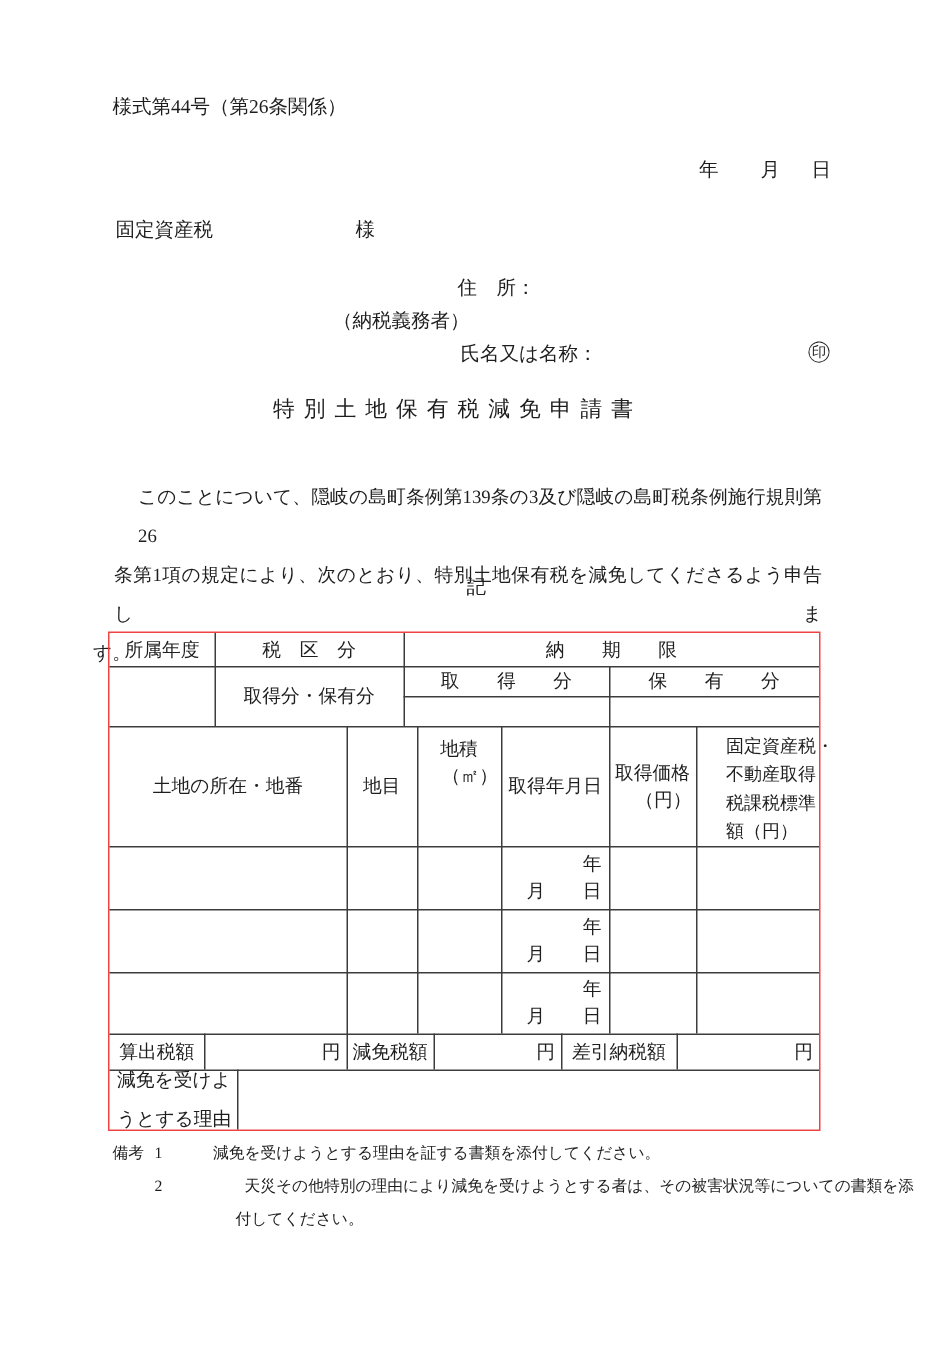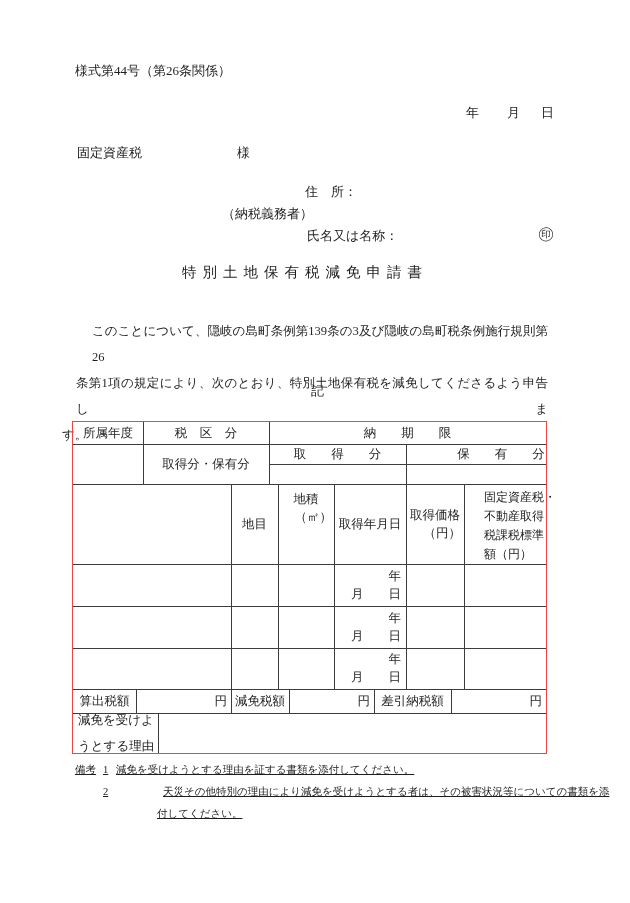--- a/index.html
+++ b/index.html
@@ -23,21 +23,21 @@
   .vl{position:absolute;width:1px;background:#3c3c3c;}
   .cell{position:absolute;display:flex;align-items:center;justify-content:center;font-size:12.5px;line-height:1;white-space:pre;}
   .cell.col{flex-direction:column;}
   .small{font-size:12px;}
   .std-cell{align-items:stretch;justify-content:center;}
   .std-cell .ln{line-height:19px;}
   .std-last{display:flex;justify-content:space-between;}
   .datecell{flex-direction:column;align-items:flex-end;justify-content:space-evenly;padding-right:5px;box-sizing:border-box;}
   .unit{justify-content:flex-end;padding-right:4px;box-sizing:border-box;}
   
-  .note-line{position:absolute;font-size:10.5px;line-height:1;white-space:pre;text-decoration:underline;}
+  .note-line{position:absolute;font-size:10.5px;line-height:1;white-space:pre;}
 </style>
 </head>
 <body>
 
 <div class="abs fs13" style="left:75px;top:64px;">様式第44号（第26条関係）</div>
 
 <div class="abs fs13" style="left:466px;top:106px;">年</div>
 <div class="abs fs13" style="left:507px;top:106px;">月</div>
 <div class="abs fs13" style="left:541px;top:106px;">日</div>
 
@@ -83,24 +83,25 @@
   <div class="vl" style="left:301px;top:267px;height:24px;"></div>
   <div class="vl" style="left:378px;top:267px;height:24px;"></div>
   <div class="vl" style="left:85px;top:291px;height:40px;"></div>
 
   <div class="cell" style="left:0;top:0;width:70px;height:22px;">所属年度</div>
   <div class="cell" style="left:70px;top:0;width:126px;height:22px;">税　区　分</div>
   <div class="cell" style="left:196px;top:0;width:277px;height:22px;">納　　期　　限</div>
   <div class="cell" style="left:0;top:22px;width:70px;height:40px;"></div>
   <div class="cell" style="left:70px;top:22px;width:126px;height:40px;">取得分・保有分</div>
   <div class="cell" style="left:196px;top:22px;width:137px;height:20px;">取　　得　　分</div>
-  <div class="cell" style="left:333px;top:22px;width:140px;height:20px;margin-left:25px;">保　　有　　分</div>
+  <div class="cell" style="left:333px;top:22px;width:140px;height:20px;">保　　有　　分</div>
   <div class="cell" style="left:196px;top:42px;width:137px;height:20px;"></div>
   <div class="cell" style="left:333px;top:42px;width:140px;height:20px;"></div>
 
+  <div class="cell" style="left:0;top:62px;width:158px;height:80px;">土地の所在・地番</div>
   <div class="cell" style="left:158px;top:62px;width:47px;height:80px;">地目</div>
   <div class="cell col" style="left:205px;top:46px;width:56px;height:80px;gap:6px;">
     <span>地積</span>
     <span style="align-self:flex-end;padding-right:2px;">（㎡）</span>
   </div>
   <div class="cell" style="left:261px;top:62px;width:72px;height:80px;">取得年月日</div>
   <div class="cell col" style="left:333px;top:62px;width:58px;height:80px;gap:6px;">
     <span>取得価格</span>
     <span style="align-self:flex-end;padding-right:3px;">（円）</span>
   </div>
@@ -136,16 +137,16 @@
 
   <div class="cell col" style="left:0;top:291px;width:85px;height:40px;align-items:flex-start;padding-left:5px;box-sizing:border-box;gap:14px;">
     <span>減免を受けよ</span>
     <span>うとする理由</span>
   </div>
   <div class="cell" style="left:85px;top:291px;width:388px;height:40px;"></div>
 </div>
 
 <div class="note-line" style="left:75px;top:765px;">備考</div>
 <div class="note-line" style="left:103px;top:765px;">1</div>
-<div class="note-line" style="left:116px;top:765px;">減免を受けようとする理由を証する書類を添付してください。</div>
+<div class="note-line" style="left:142px;top:765px;">減免を受けようとする理由を証する書類を添付してください。</div>
 <div class="note-line" style="left:103px;top:787px;">2</div>
 <div class="note-line" style="left:127px;top:787px;margin-left:36px;">天災その他特別の理由により減免を受けようとする者は、その被害状況等についての書類を添</div>
 <div class="note-line" style="left:157px;top:809px;">付してください。</div>
 
 </body></html>

